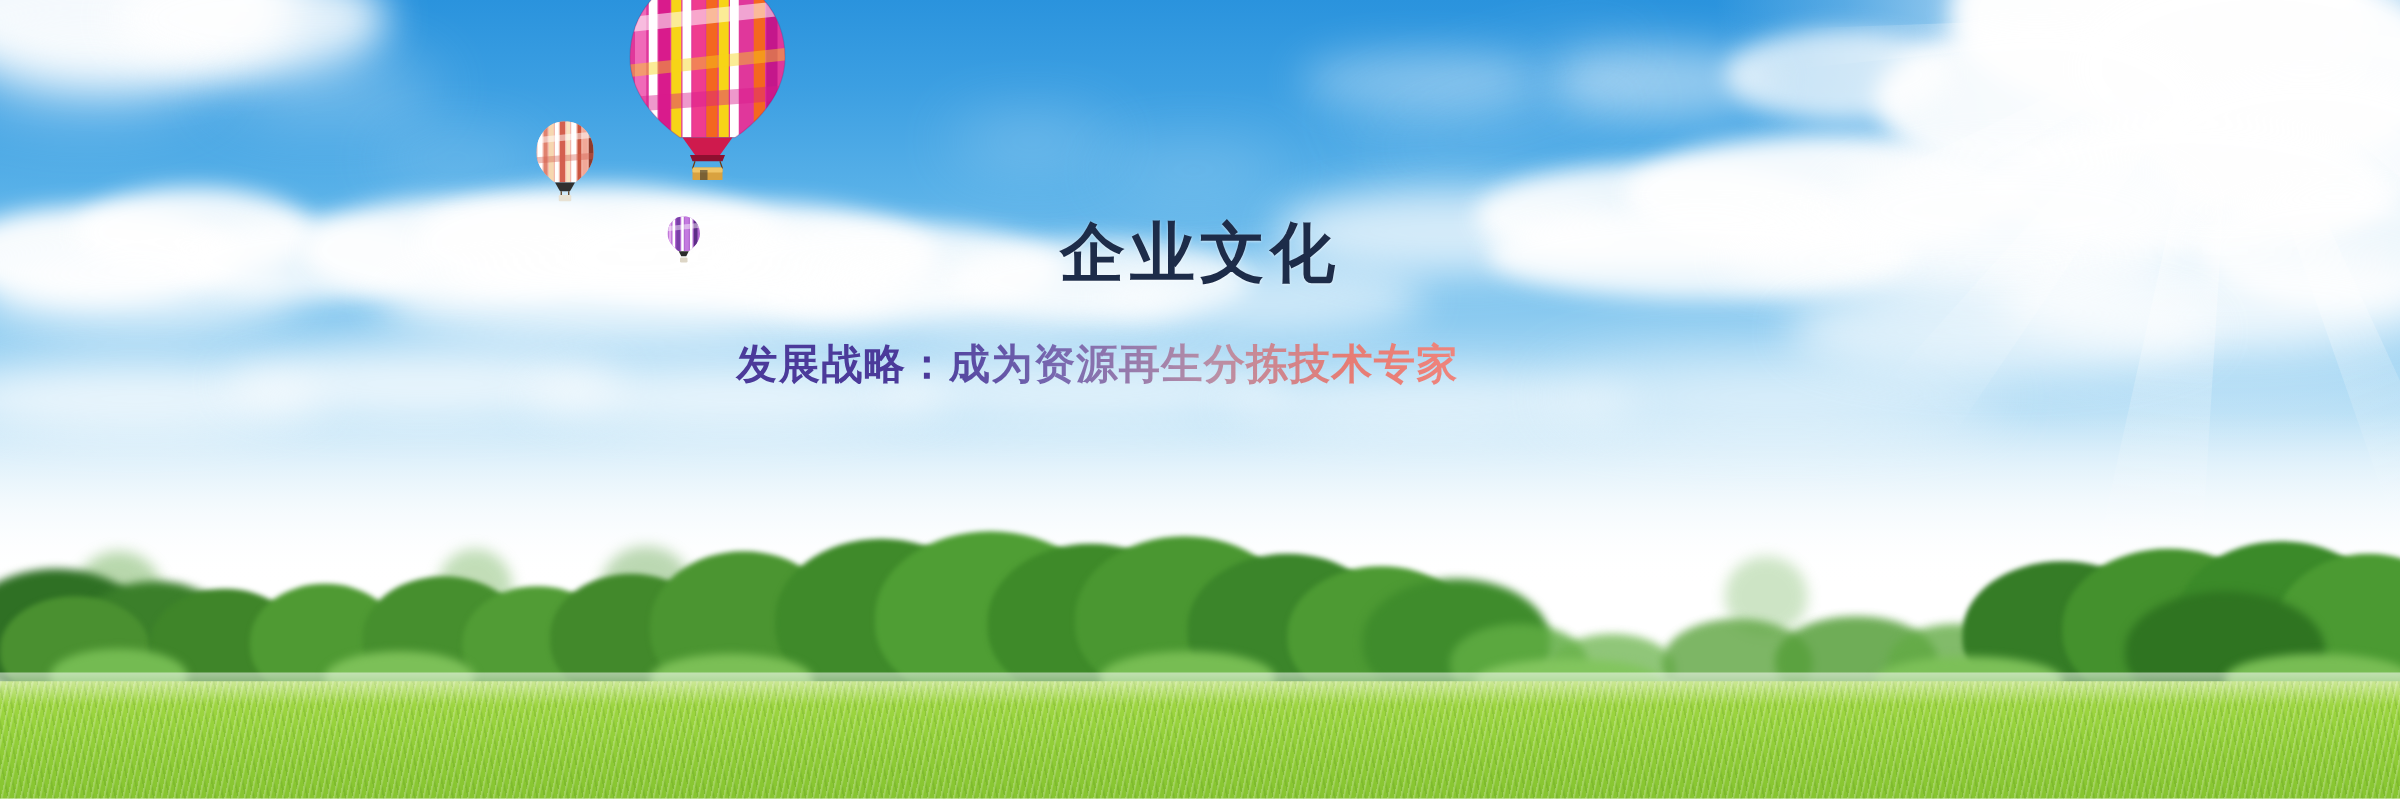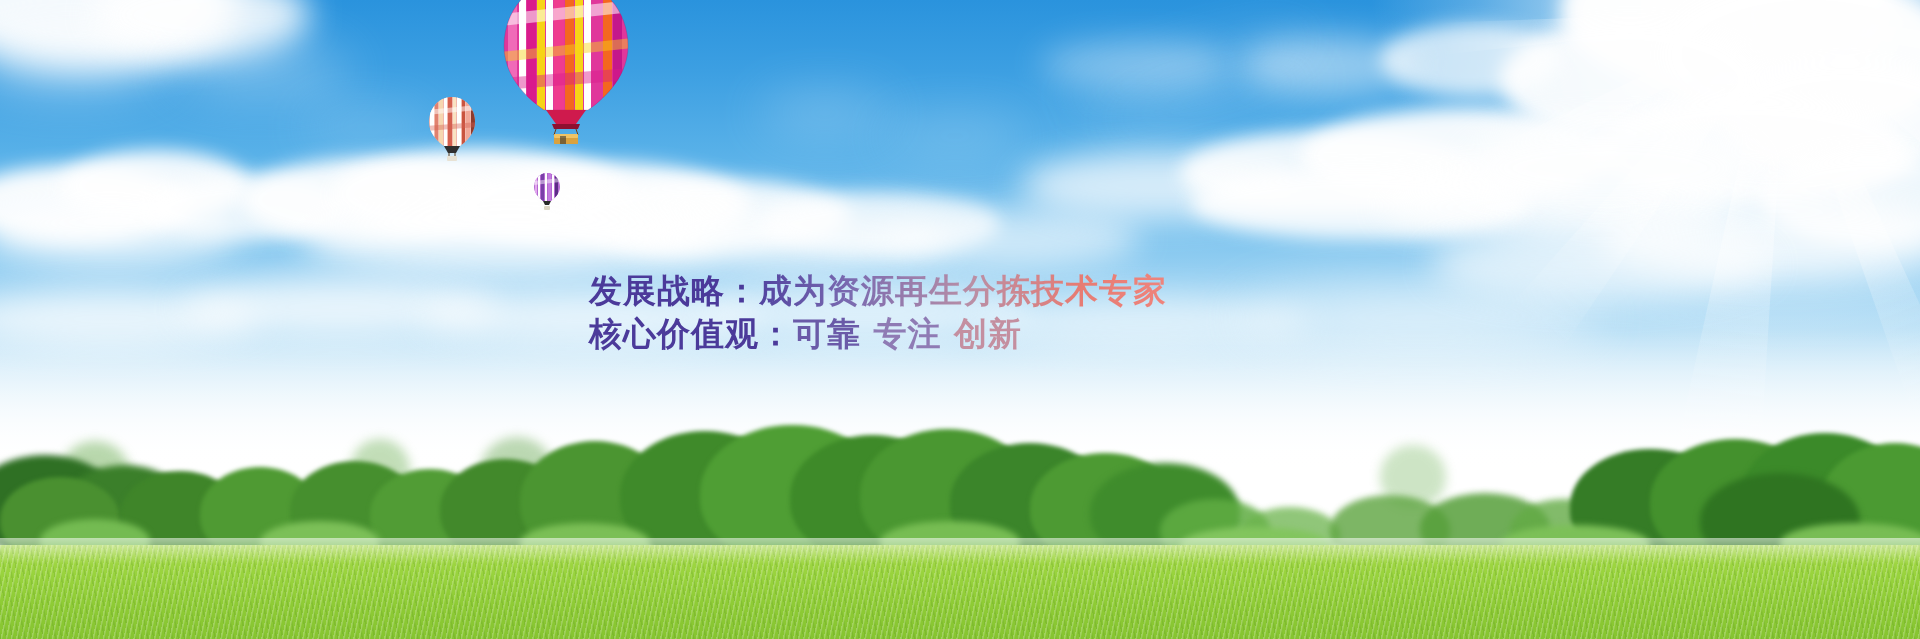--- a/index.html
+++ b/index.html
@@ -365,30 +365,28 @@
     <div class="tree blur3" style="left:1500px; top:130px; width:150px; height:38px; background:#7cc058;"></div>
     <div class="tree blur3" style="left:1780px; top:128px; width:150px; height:40px; background:#78bd54;"></div>
 
   </div>
 
   <div class="grass"></div>
   <div class="grass-tex"></div>
   <div class="grass-top-blend"></div>
 
   <div class="headings">
+    <div class="title-cn">企业文化</div>
 
     <div class="lines">
       <div class="lines-inner">
 
         <div class="line">
           <span class="lbl">发展战略：</span><span class="vmix">成为资源再生分拣技术专家</span>
         </div>
 
-        <div class="line">
-          <span class="lbl">核心价值观：</span><span class="v1">可靠</span><span>&nbsp;</span><span class="v2">专注</span><span>&nbsp;</span><span class="v3">创新</span>
-        </div>
 
 
       </div>
     </div>
   </div>
 
 </div>
 
 </body></html>

